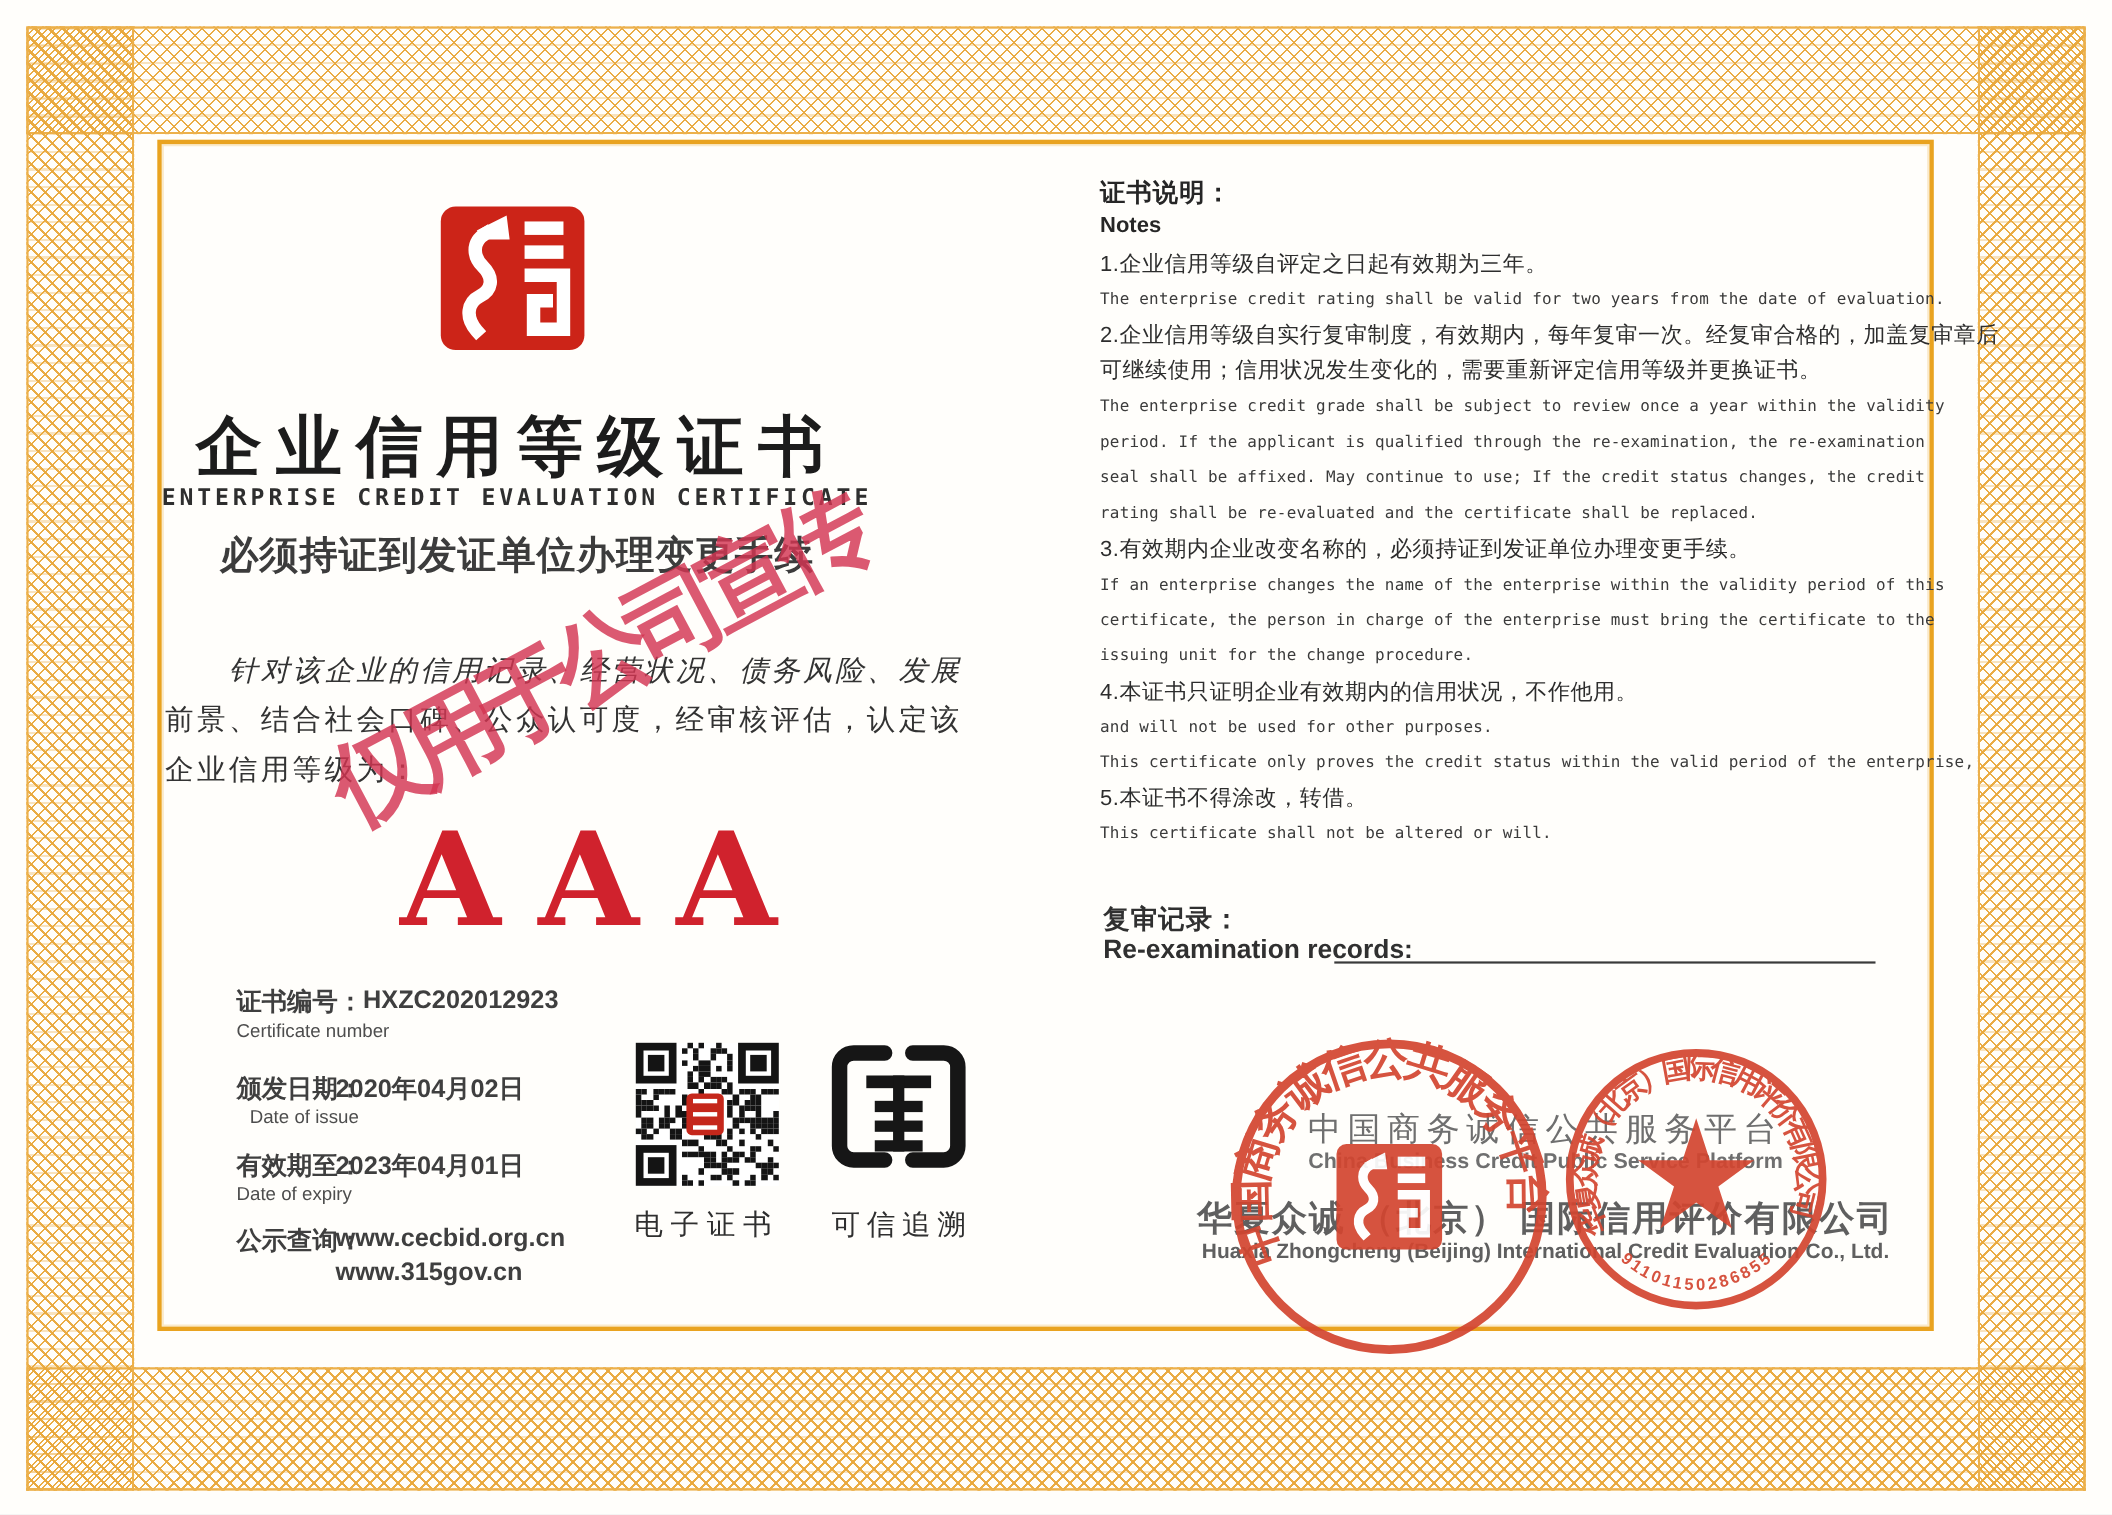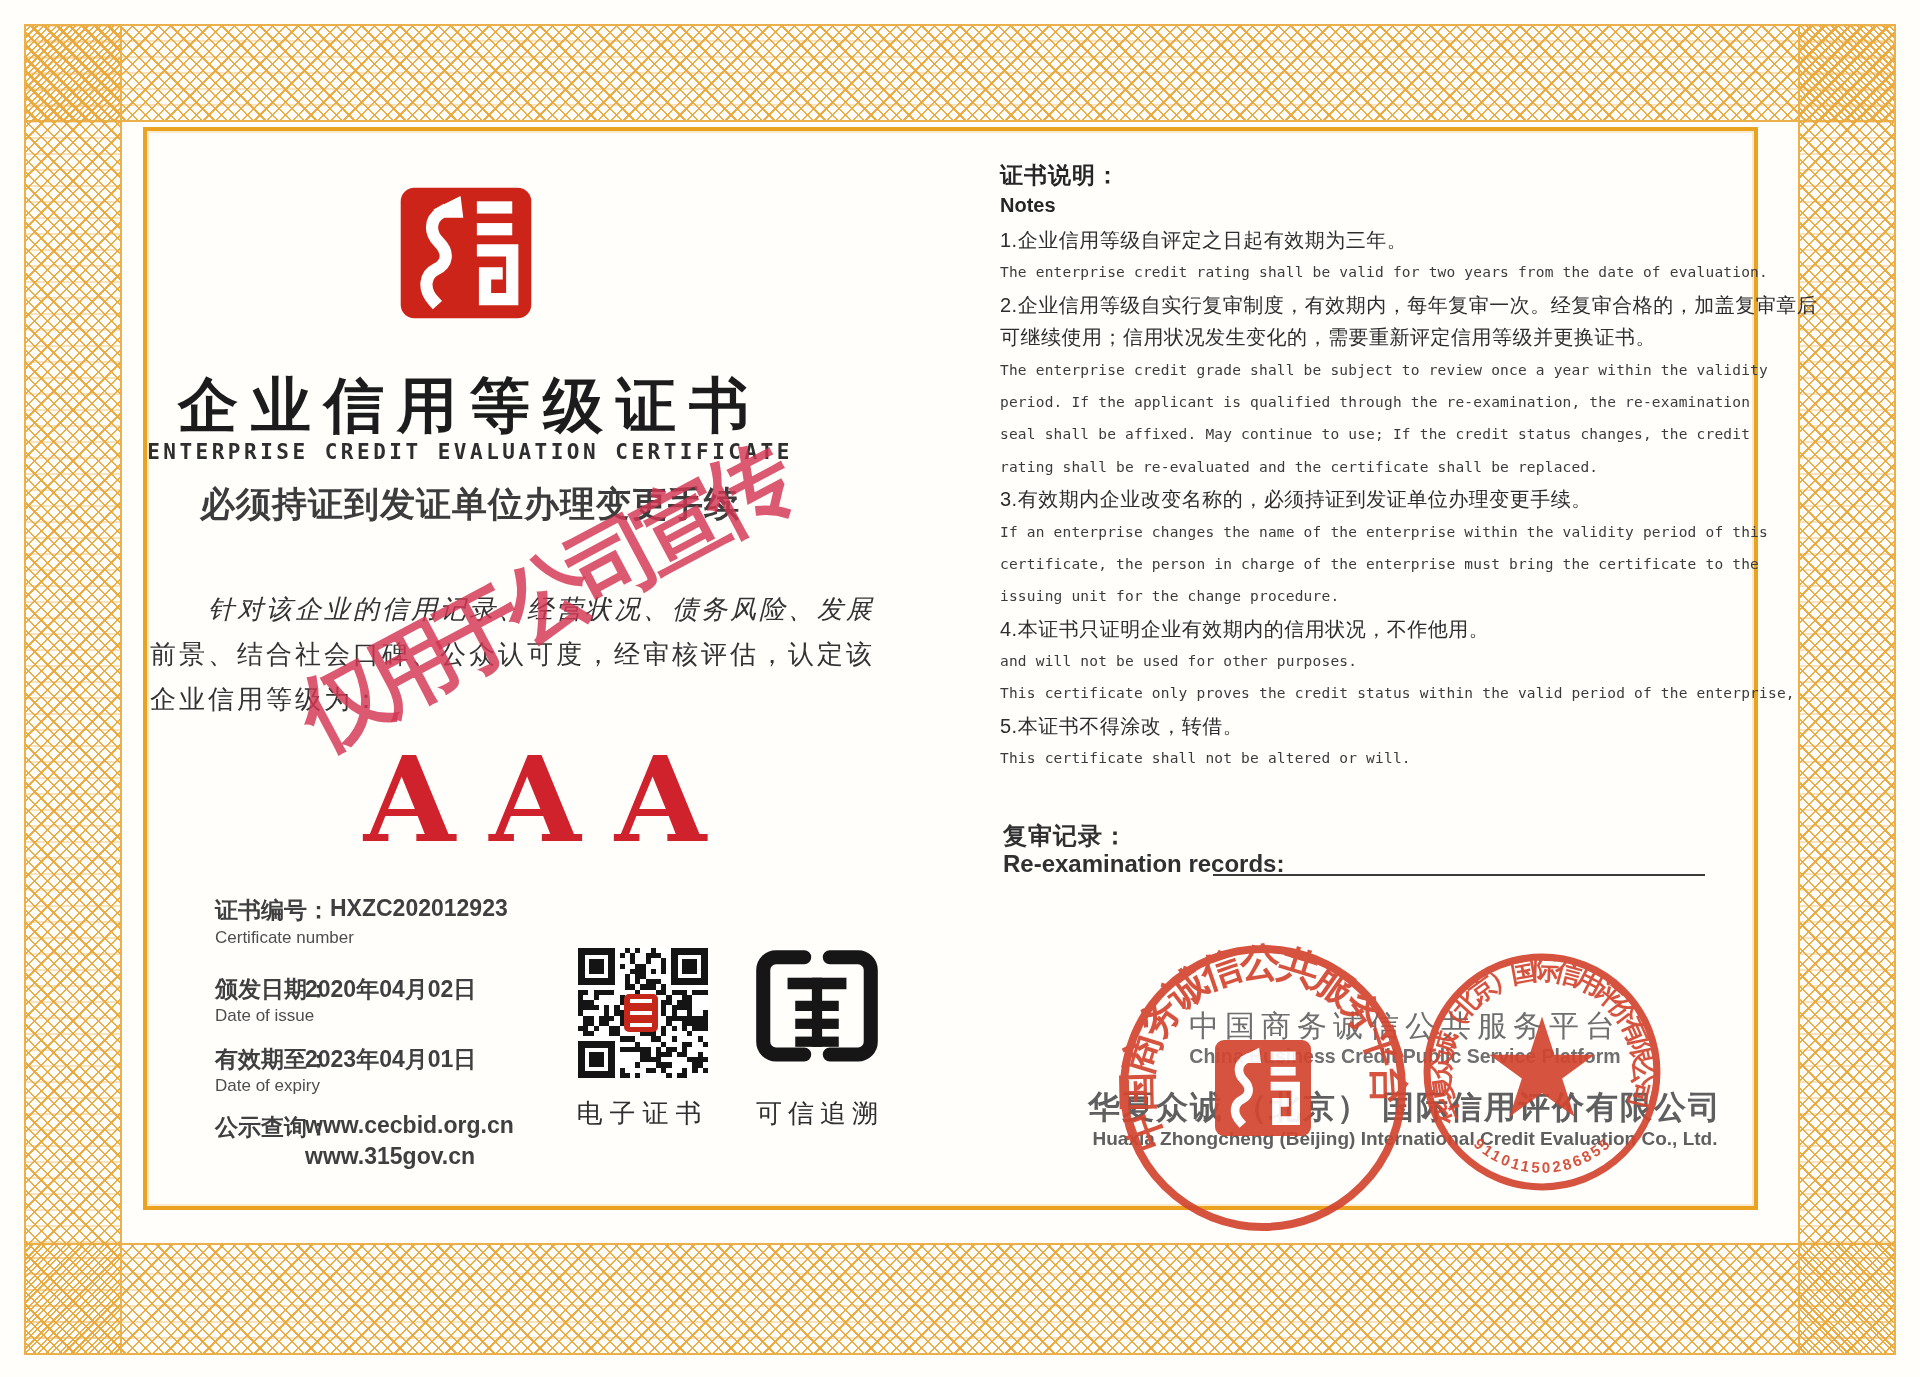--- a/index.html
+++ b/index.html
@@ -128,21 +128,21 @@
   <div class="stline" style="top:682px;">企业信用等级为：</div>
 
   <div class="abs" id="grade">AAA</div>
 
   <div class="flabel" style="top:895px;">证书编号：</div>
   <div class="fvalue" style="top:895px;left:330px;">HXZC202012923</div>
   <div class="fsub" style="top:928px;">Certificate number</div>
 
   <div class="flabel" style="top:974px;">颁发日期：</div>
   <div class="fvalue" style="top:974px;">2020年04月02日</div>
-  <div class="fsub" style="top:1006px;">Date of issue</div>
+  <div class="fsub" style="top:1006px;margin-left:12px;">Date of issue</div>
 
   <div class="flabel" style="top:1044px;">有效期至：</div>
   <div class="fvalue" style="top:1044px;">2023年04月01日</div>
   <div class="fsub" style="top:1076px;">Date of expiry</div>
 
   <div class="flabel" style="top:1112px;">公示查询：</div>
   <div class="fvalue" style="top:1112px;">www.cecbid.org.cn</div>
   <div class="fvalue" style="top:1143px;">www.315gov.cn</div>
 
   <div class="abs" id="qr">

